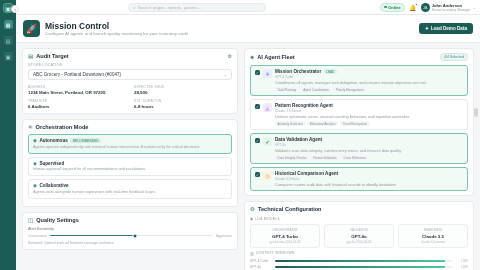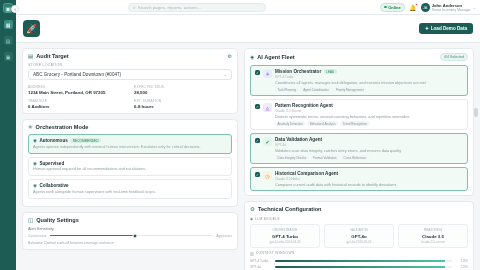--- a/index.html
+++ b/index.html
@@ -235,20 +235,24 @@
             <div class="u-name">John Anderson</div>
             <div class="u-role">Senior Inventory Manager</div>
           </div>
           <span class="caret">⌄</span>
         </div>
       </div>
     </div>
 
     <div class="pagehead">
       <div class="rocket">🚀</div>
+      <div>
+        <div class="ph-title">Mission Control</div>
+        <div class="ph-sub">Configure AI agents and launch quality monitoring for your inventory audit</div>
+      </div>
       <div class="btn-demo">
         <span>✦</span>
         <span>Load Demo Data</span>
       </div>
     </div>
 
     <div class="body">
 
       <div class="col-l">
 

